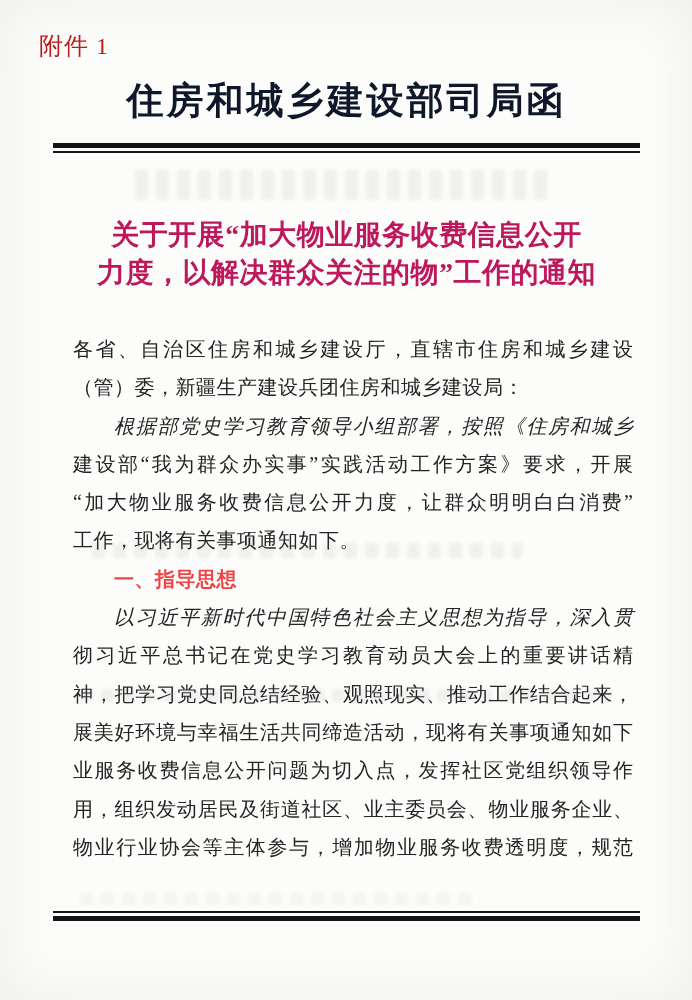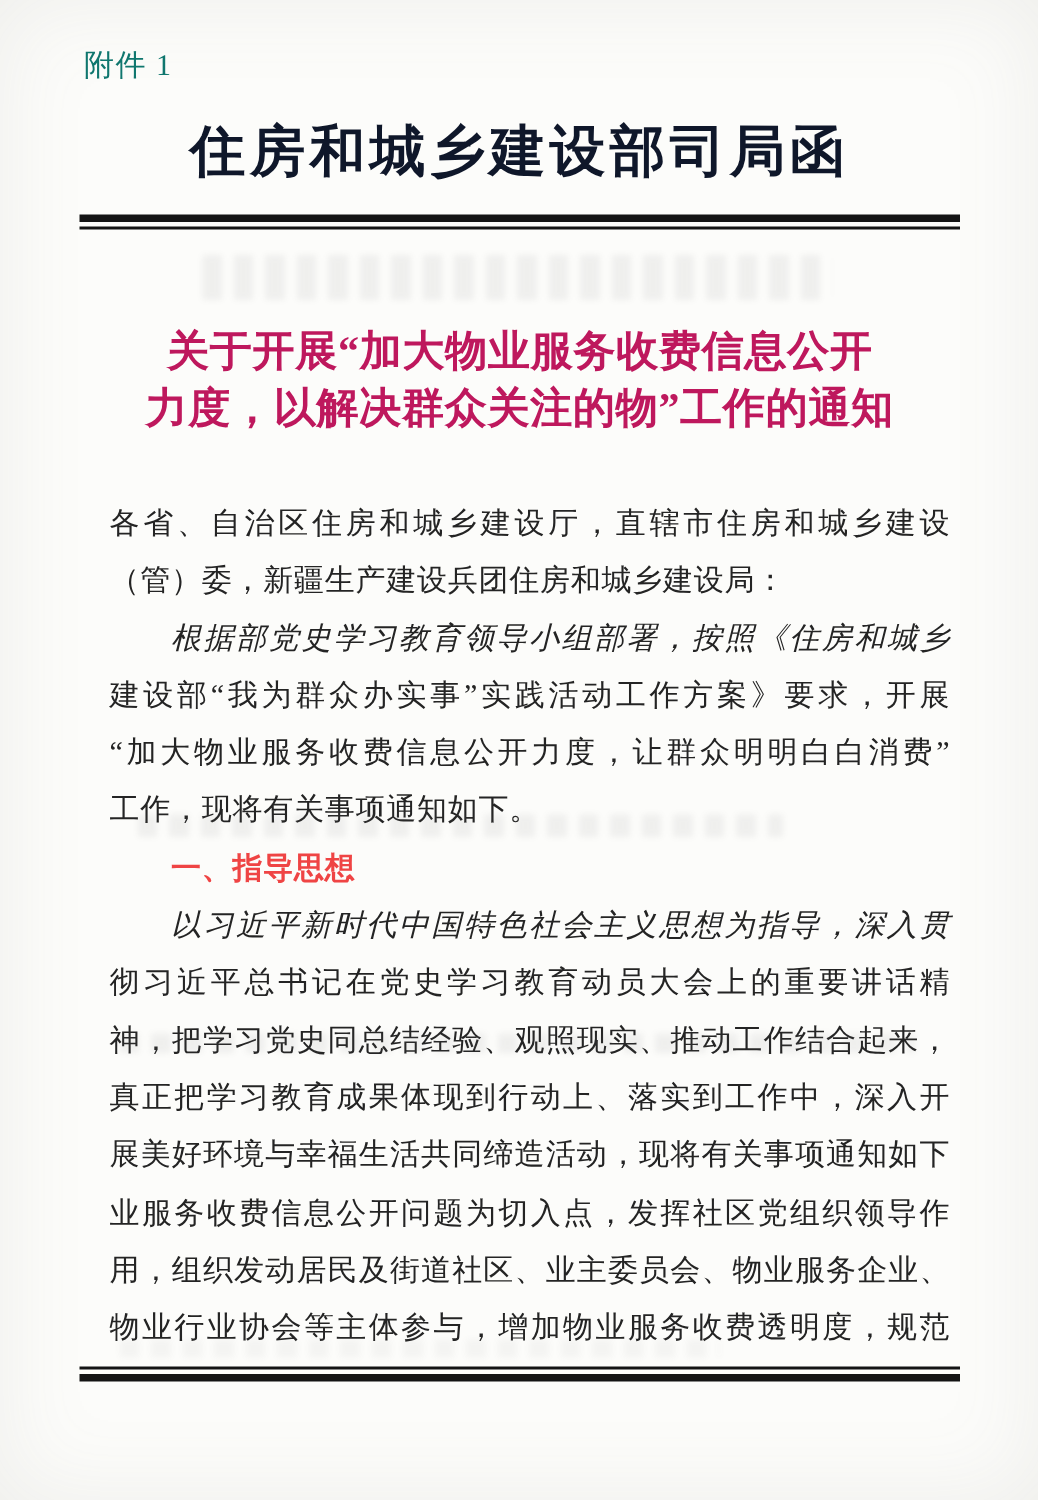--- a/index.html
+++ b/index.html
@@ -12,23 +12,23 @@
   .page{
     position:relative;
     width:692px;height:1000px;
     margin:0 auto;
     background:var(--paper);
     color:var(--ink);
     overflow:hidden;
     box-shadow:inset 0 0 60px rgba(120,118,110,0.10);
   }
   .attachment{
-    position:absolute;top:30px;left:56px;
-    font-size:20px;letter-spacing:1px;
-    color:#0f766e;
+    position:absolute;top:30px;left:39px;
+    font-size:24px;letter-spacing:1px;
+    color:#b91c1c;
   }
   .masthead{
     position:absolute;top:76px;left:53px;width:587px;
     text-align:center;
     font-family:"Liberation Serif","DejaVu Serif",serif;
     font-weight:bold;
     font-size:37px;
     letter-spacing:3px;
     color:#0f172a;
     white-space:nowrap;
@@ -116,21 +116,20 @@
       <div class="line justify">各省、自治区住房和城乡建设厅，直辖市住房和城乡建设</div>
       <div class="line">（管）委，新疆生产建设兵团住房和城乡建设局：</div>
       <div class="line indent justify">根据部党史学习教育领导小组部署，按照《住房和城乡</div>
       <div class="line justify">建设部“我为群众办实事”实践活动工作方案》要求，开展</div>
       <div class="line justify">“加大物业服务收费信息公开力度，让群众明明白白消费”</div>
       <div class="line">工作，现将有关事项通知如下。</div>
       <div class="line indent bold-heading">一、指导思想</div>
       <div class="line indent justify">以习近平新时代中国特色社会主义思想为指导，深入贯</div>
       <div class="line justify">彻习近平总书记在党史学习教育动员大会上的重要讲话精</div>
       <div class="line justify">神，把学习党史同总结经验、观照现实、推动工作结合起来，</div>
-      <div class="line justify">真正把学习教育成果体现到行动上、落实到工作中，深入开</div>
       <div class="line justify">展美好环境与幸福生活共同缔造活动，现将有关事项通知如下</div>
       <div class="line justify">业服务收费信息公开问题为切入点，发挥社区党组织领导作</div>
       <div class="line justify">用，组织发动居民及街道社区、业主委员会、物业服务企业、</div>
       <div class="line justify">物业行业协会等主体参与，增加物业服务收费透明度，规范</div>
     </div>
 
   <div class="bleed bleed-2"></div>
   <div class="bleed bleed-3"></div>
   <div class="bleed bleed-4"></div>
 

